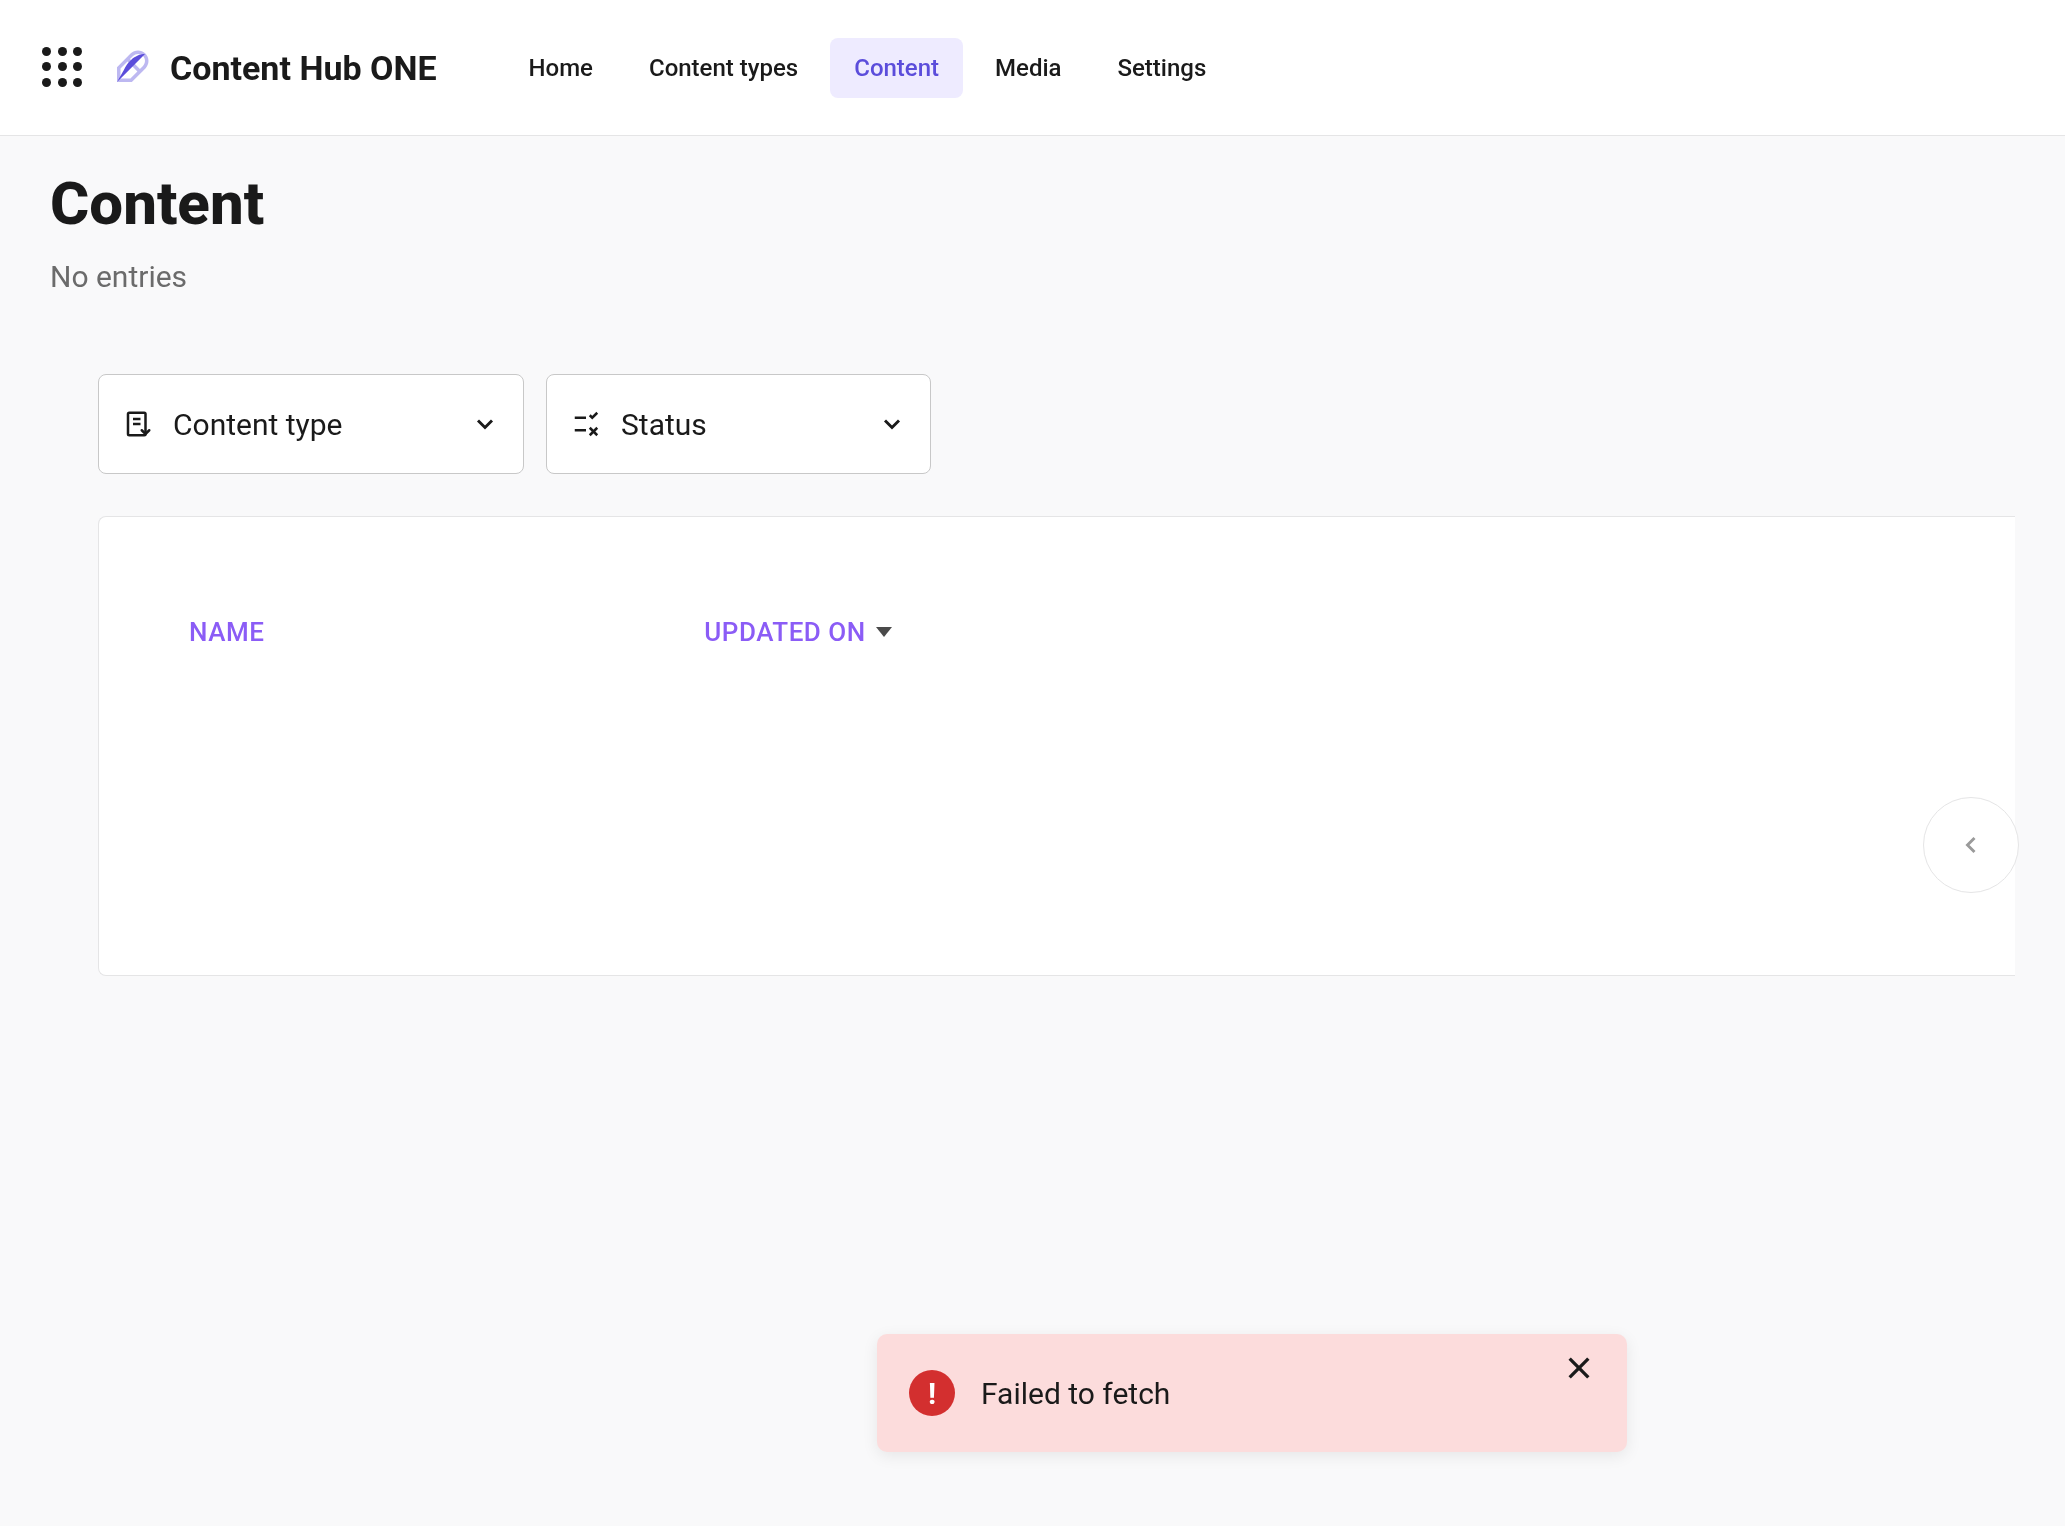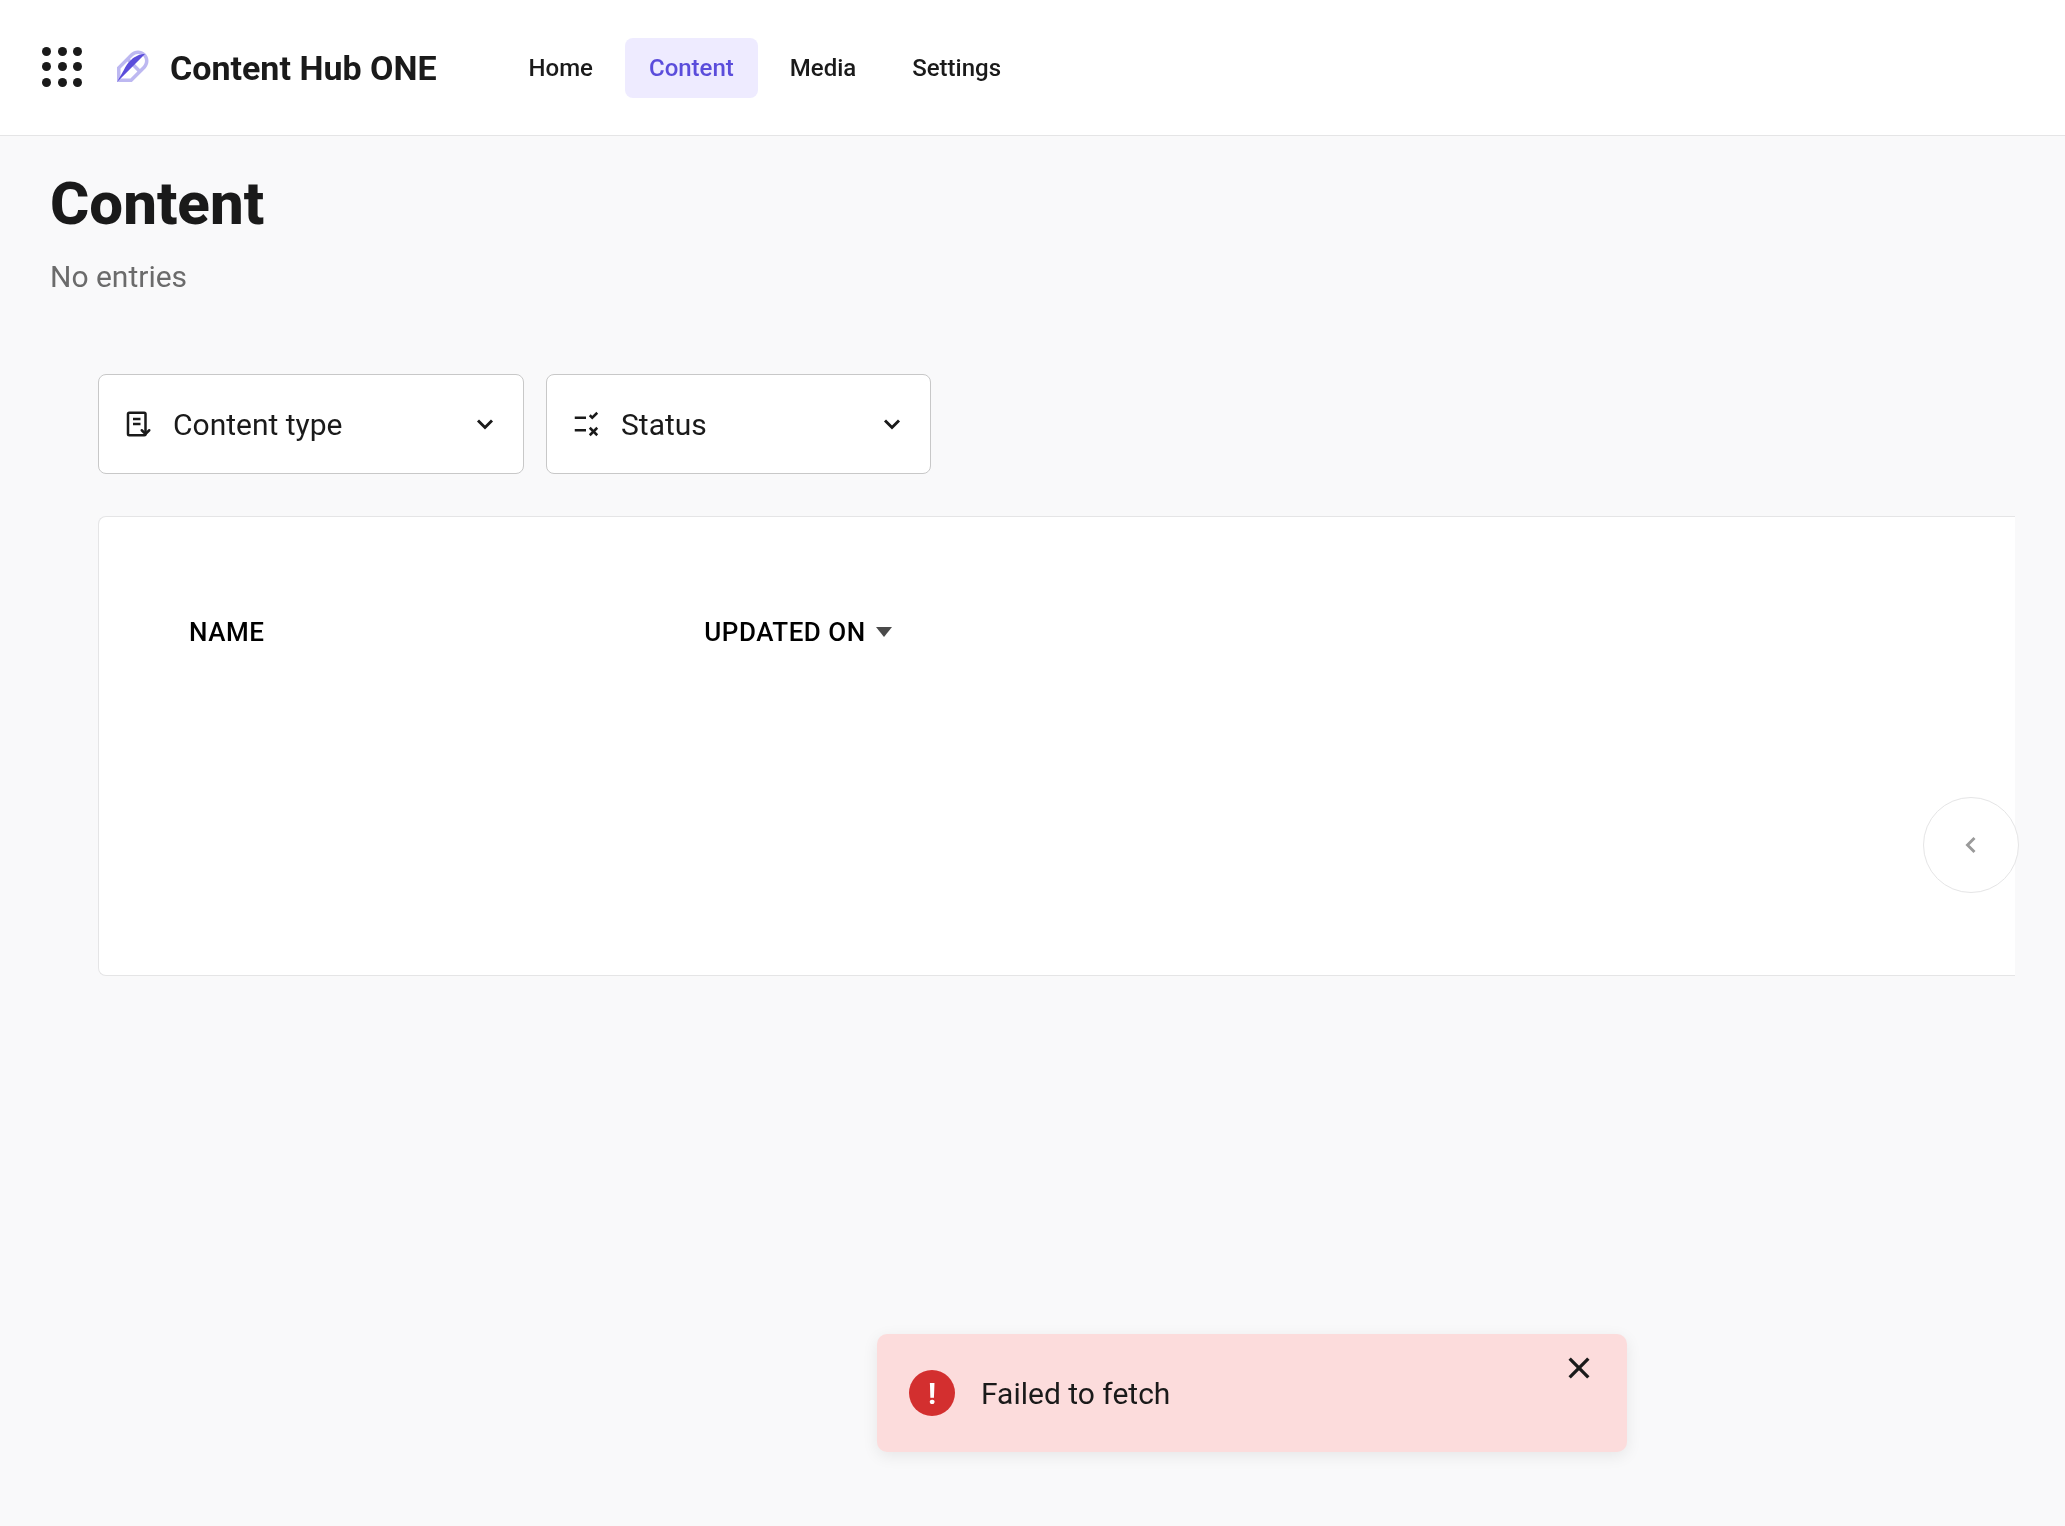--- a/index.html
+++ b/index.html
@@ -167,21 +167,21 @@
       padding: 100px 90px 80px 90px;
       position: relative;
     }
     .table-header {
       display: flex;
       gap: 440px;
     }
     .table-col {
       font-size: 26px;
       font-weight: 500;
-      color: #000000;
+      color: #8b5cf6;
       letter-spacing: 0.5px;
       display: flex;
       align-items: center;
       gap: 10px;
       cursor: pointer;
     }
     .sort-caret {
       width: 0;
       height: 0;
       border-left: 8px solid transparent;
@@ -264,20 +264,21 @@
   </div>
   <div class="logo-wrap">
     <svg class="feather-icon" viewBox="0 0 24 24" fill="currentColor">
       <path d="M20.24 3.76c-2.34-2.34-6.14-2.34-8.49 0L4 11.51V20h8.49l7.76-7.76c2.34-2.34 2.34-6.14-.01-8.48zM11.66 18H6v-5.66l4-4 5.66 5.66-4 4zm5.42-5.42L11.42 6.92l1.75-1.75c1.56-1.56 4.1-1.56 5.66 0 1.56 1.56 1.56 4.1 0 5.66l-1.75 1.75z" opacity="0.4"></path>
       <path d="M4 20l4.5-4.5L20 4c-2.5 0-8 1-12 9l-4 7z"></path>
     </svg>
     <span class="brand-title">Content Hub ONE</span>
   </div>
   <nav class="nav">
     <div class="nav-item">Home</div>
+    <div class="nav-item">Content types</div>
     <div class="nav-item active">Content</div>
     <div class="nav-item">Media</div>
     <div class="nav-item">Settings</div>
   </nav>
 </div>
 
 <div class="page">
   <h1 class="page-title">Content</h1>
   <div class="page-subtitle">No entries</div>
 

